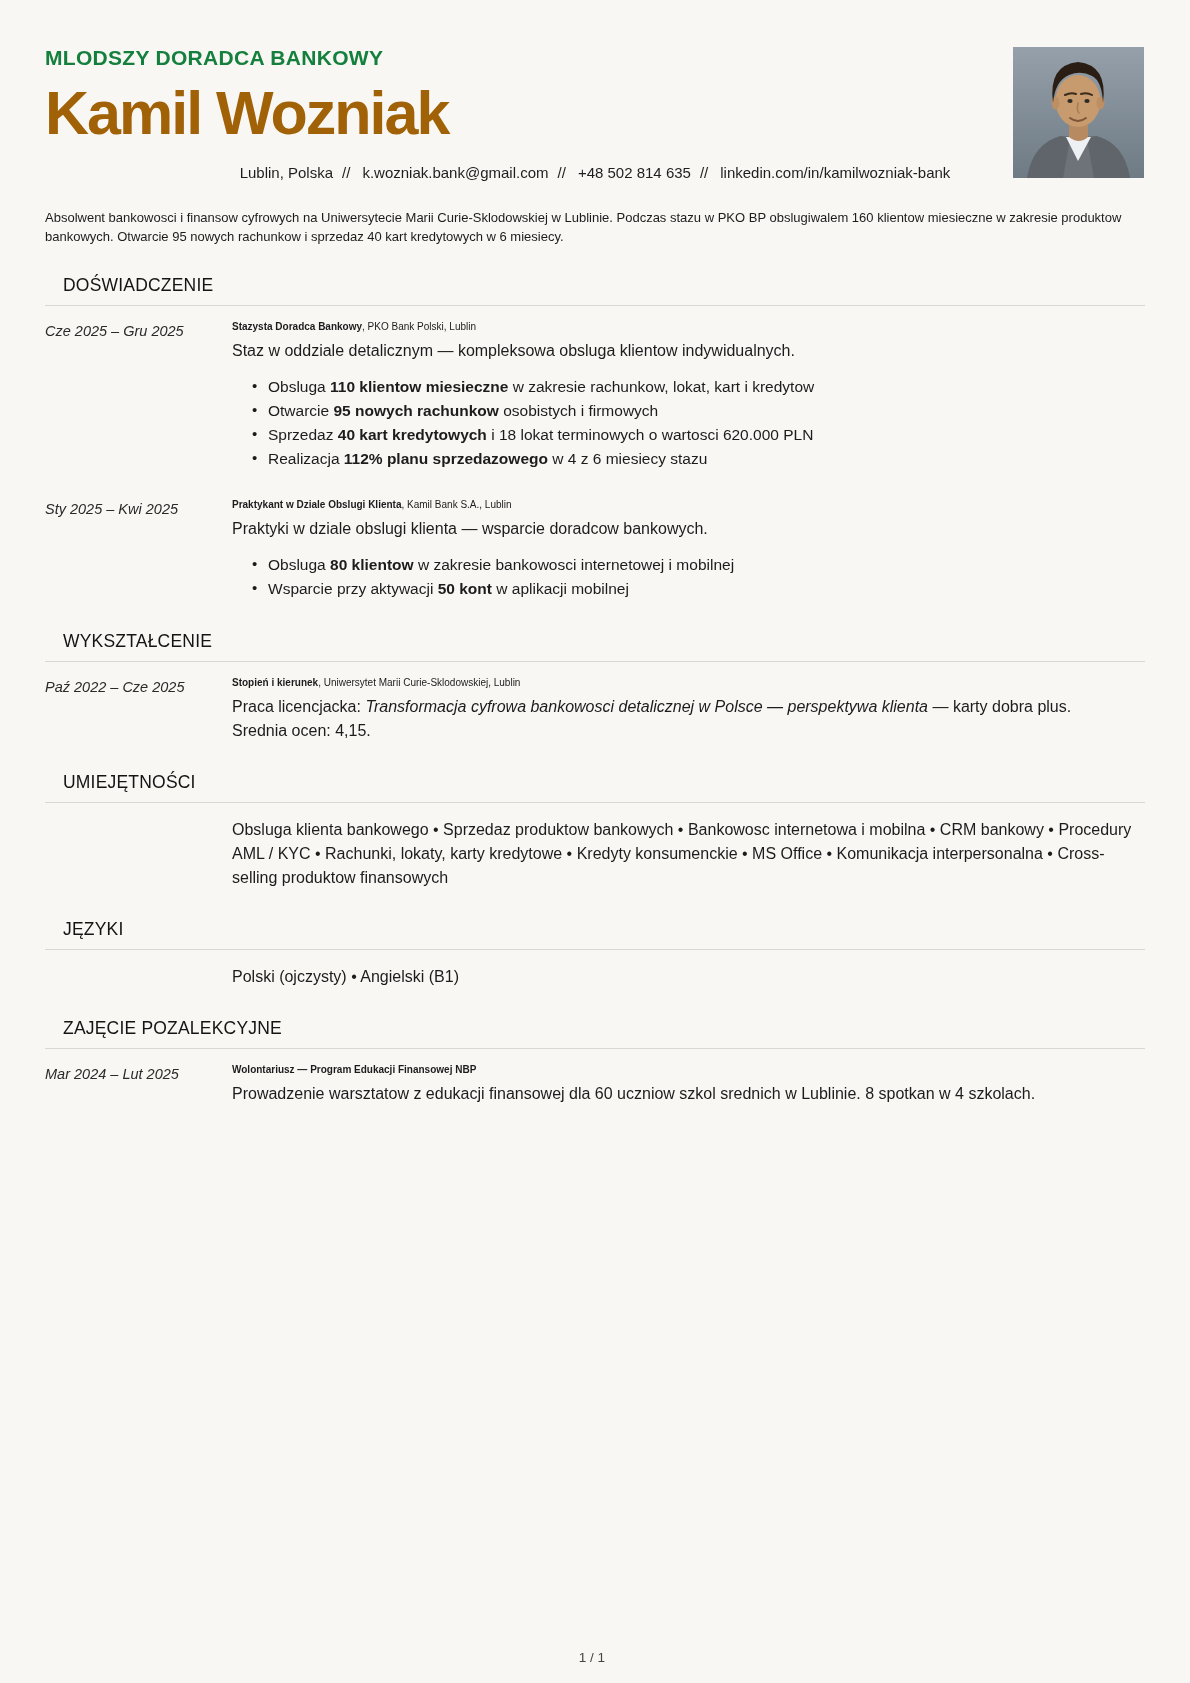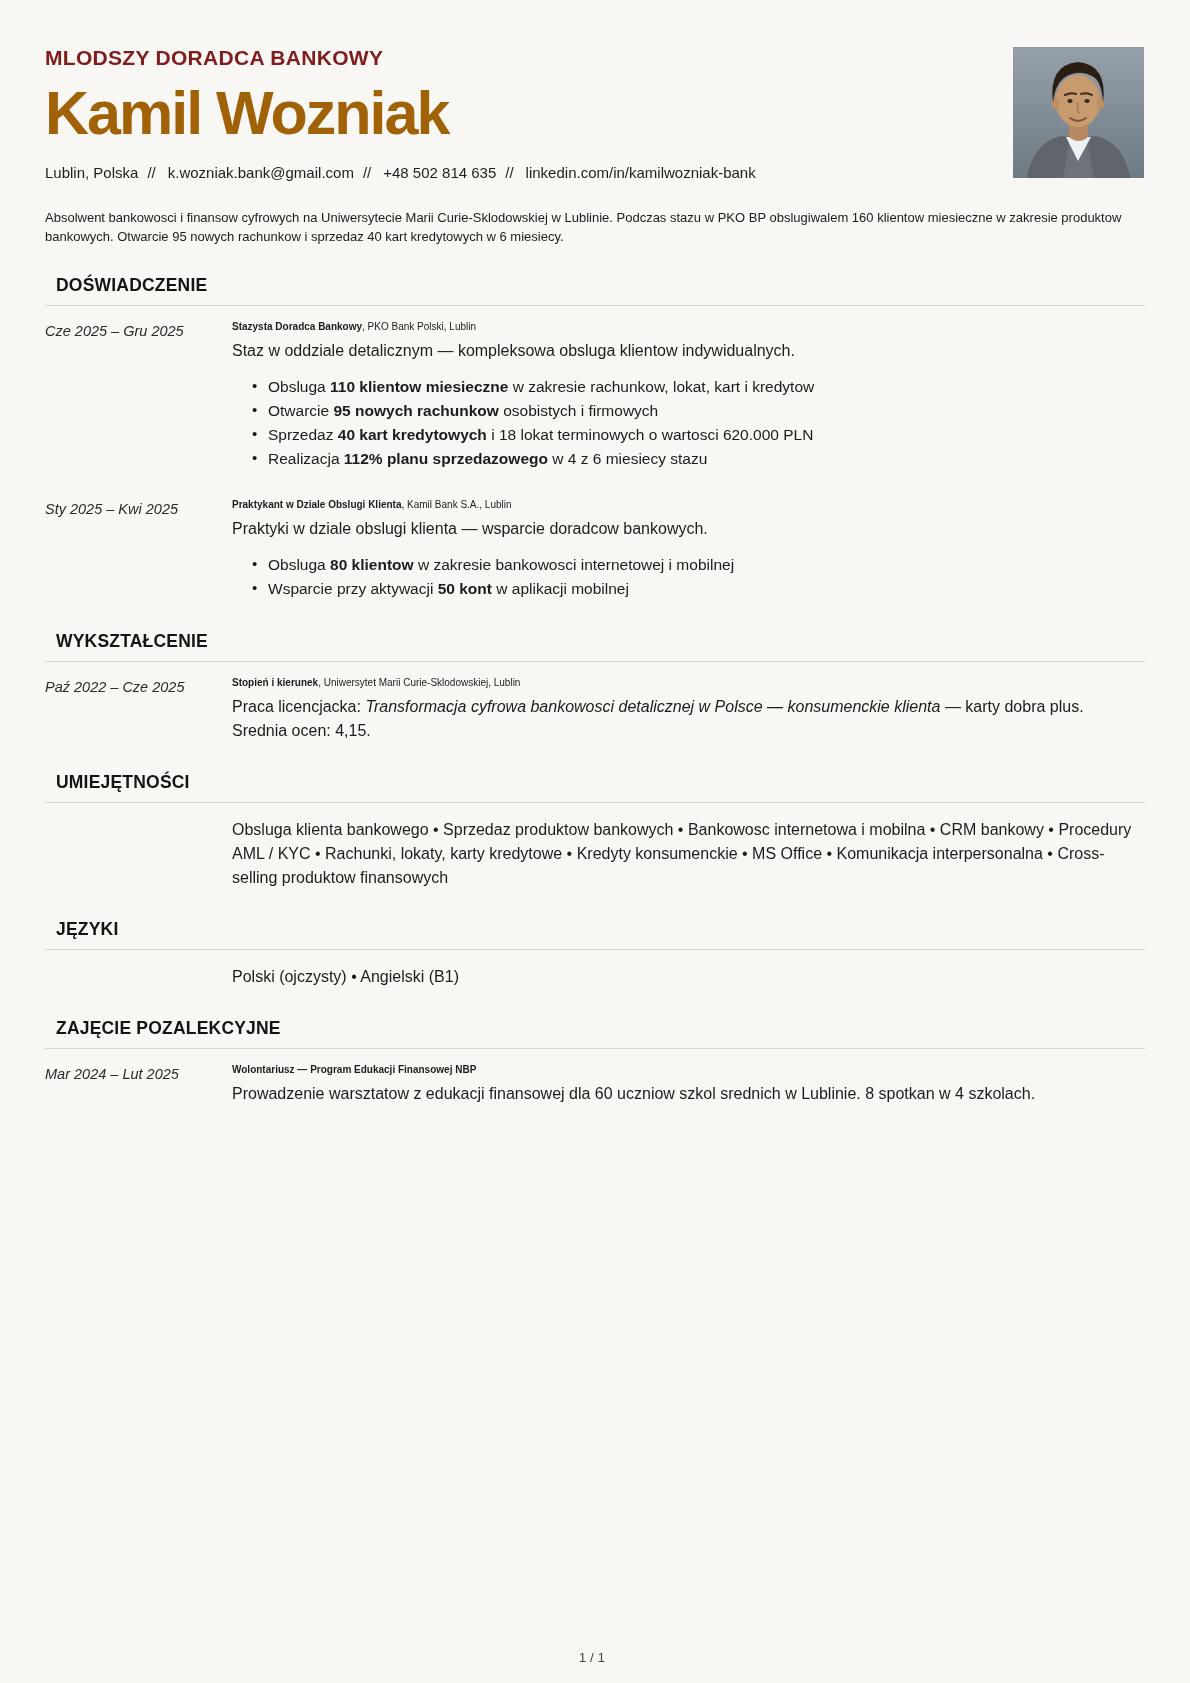--- a/index.html
+++ b/index.html
@@ -7,39 +7,39 @@
     width:1190px;height:1683px;
     background:#f8f7f4;
     font-family:"Liberation Sans", sans-serif;
     color:#1c1c1c;
     position:relative;
     overflow:hidden;
   }
   .page{padding:46px 45px 0 45px;box-sizing:border-box;}
 
   
-  .role{font-size:21px;font-weight:700;letter-spacing:.3px;color:#7f1d1d;}
+  .role{font-size:21px;font-weight:700;letter-spacing:.3px;color:#15803d;}
   h1.name{
     font-size:61px;font-weight:700;letter-spacing:-2px;
     margin:13px 0 0 0;line-height:1;color:#a16207;
   }
-  .contact{font-size:15px;color:#1e1e1e;margin-top:20px;}
+  .contact{font-size:15px;color:#1e1e1e;margin-top:20px;text-align:center;}
   .contact .sep{margin:0 12px 0 9px;color:#1e1e1e;}
 
   .photo{
     position:absolute;top:47px;right:46px;
     width:131px;height:131px;overflow:hidden;background:#818d97;
   }
 
   .summary{font-size:13px;line-height:1.48;margin:27px 0 0 0;}
 
   
   section{margin-top:29px;}
   h2.section-title{
-    font-size:17.5px;font-weight:700;margin:0 0 9px 11px;
+    font-size:17.5px;font-weight:400;margin:0 0 9px 18px;
     letter-spacing:.2px;color:#141414;
   }
   .rule{border-top:1px solid #d9d7d2;height:0;}
 
   .entry{display:grid;grid-template-columns:187px 1fr;padding-top:15px;}
   .entry + .entry{margin-top:12px;}
   .date{font-style:italic;font-size:14.5px;color:#2a2a2a;padding-top:2px;}
   .heading{font-size:10px;margin-bottom:7px;}
   .sub{font-size:16px;line-height:1.5;}
   .b{font-weight:700;}
@@ -140,21 +140,21 @@
           </div>
         </div>
       </section>
       <section>
         <h2 class="section-title">WYKSZTAŁCENIE</h2>
         <div class="rule"></div>
         <div class="entry">
           <div class="date">Paź 2022 – Cze 2025</div>
           <div class="content">
             <div class="heading"><span class="b ">Stopień i kierunek</span><span>, Uniwersytet Marii Curie-Sklodowskiej, Lublin</span></div>
-            <div class="sub"><span>Praca licencjacka: </span><span class="i">Transformacja cyfrowa bankowosci detalicznej w Polsce — konsumenckie klienta</span><span> — karty dobra plus.</span><br><span>Srednia ocen: 4,15.</span></div>
+            <div class="sub"><span>Praca licencjacka: </span><span class="i">Transformacja cyfrowa bankowosci detalicznej w Polsce — perspektywa klienta</span><span> — karty dobra plus.</span><br><span>Srednia ocen: 4,15.</span></div>
           </div>
         </div>
       </section>
       <section>
         <h2 class="section-title">UMIEJĘTNOŚCI</h2>
         <div class="rule"></div>
         <div class="entry">
           <div class="date"></div>
           <div class="content">
             <div class="sub"><span>Obsluga klienta bankowego • Sprzedaz produktow bankowych • Bankowosc internetowa i mobilna • CRM bankowy • Procedury AML / KYC • Rachunki, lokaty, karty kredytowe • Kredyty konsumenckie • MS Office • Komunikacja interpersonalna • Cross-selling produktow finansowych</span></div>

